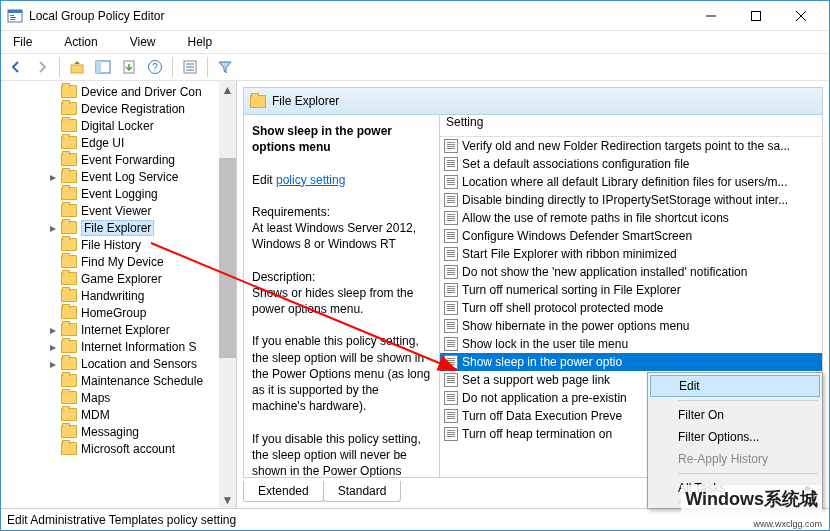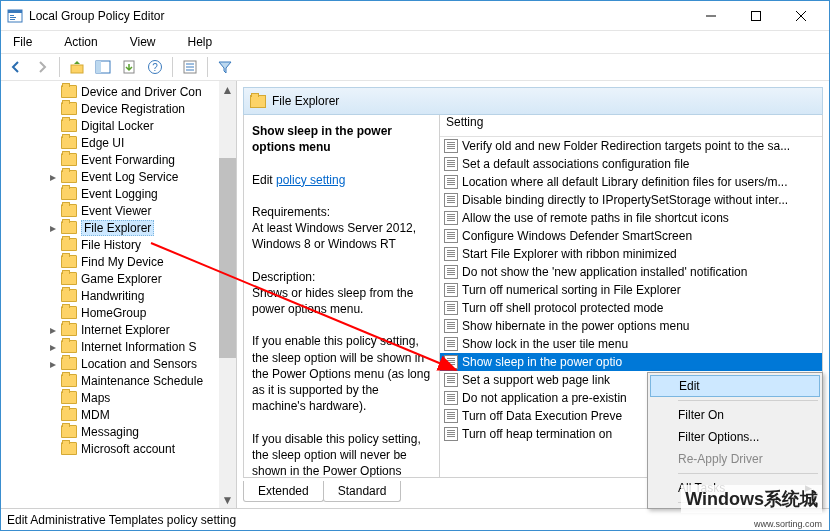--- a/index.html
+++ b/index.html
@@ -373,24 +373,24 @@
       <span>Edit</span>
     </div>
   <div class="sep"></div>
   <div class="item">
       <span>Filter On</span>
     </div>
   <div class="item">
       <span>Filter Options...</span>
     </div>
   <div class="item dis">
-      <span>Re-Apply Driver</span>
+      <span>Re-Apply History</span>
     </div>
   <div class="sep"></div>
   <div class="item">
       <span>All Tasks</span>
       <span class="arr">▶</span>
     </div>
   <div class="sep"></div>
 </div>
 
 <div class="watermark"><span>Windows系统城</span></div>
-<div class="watermark2"><span>www.sorting.com</span></div>
+<div class="watermark2"><span>www.wxclgg.com</span></div>
 
 </body></html>

